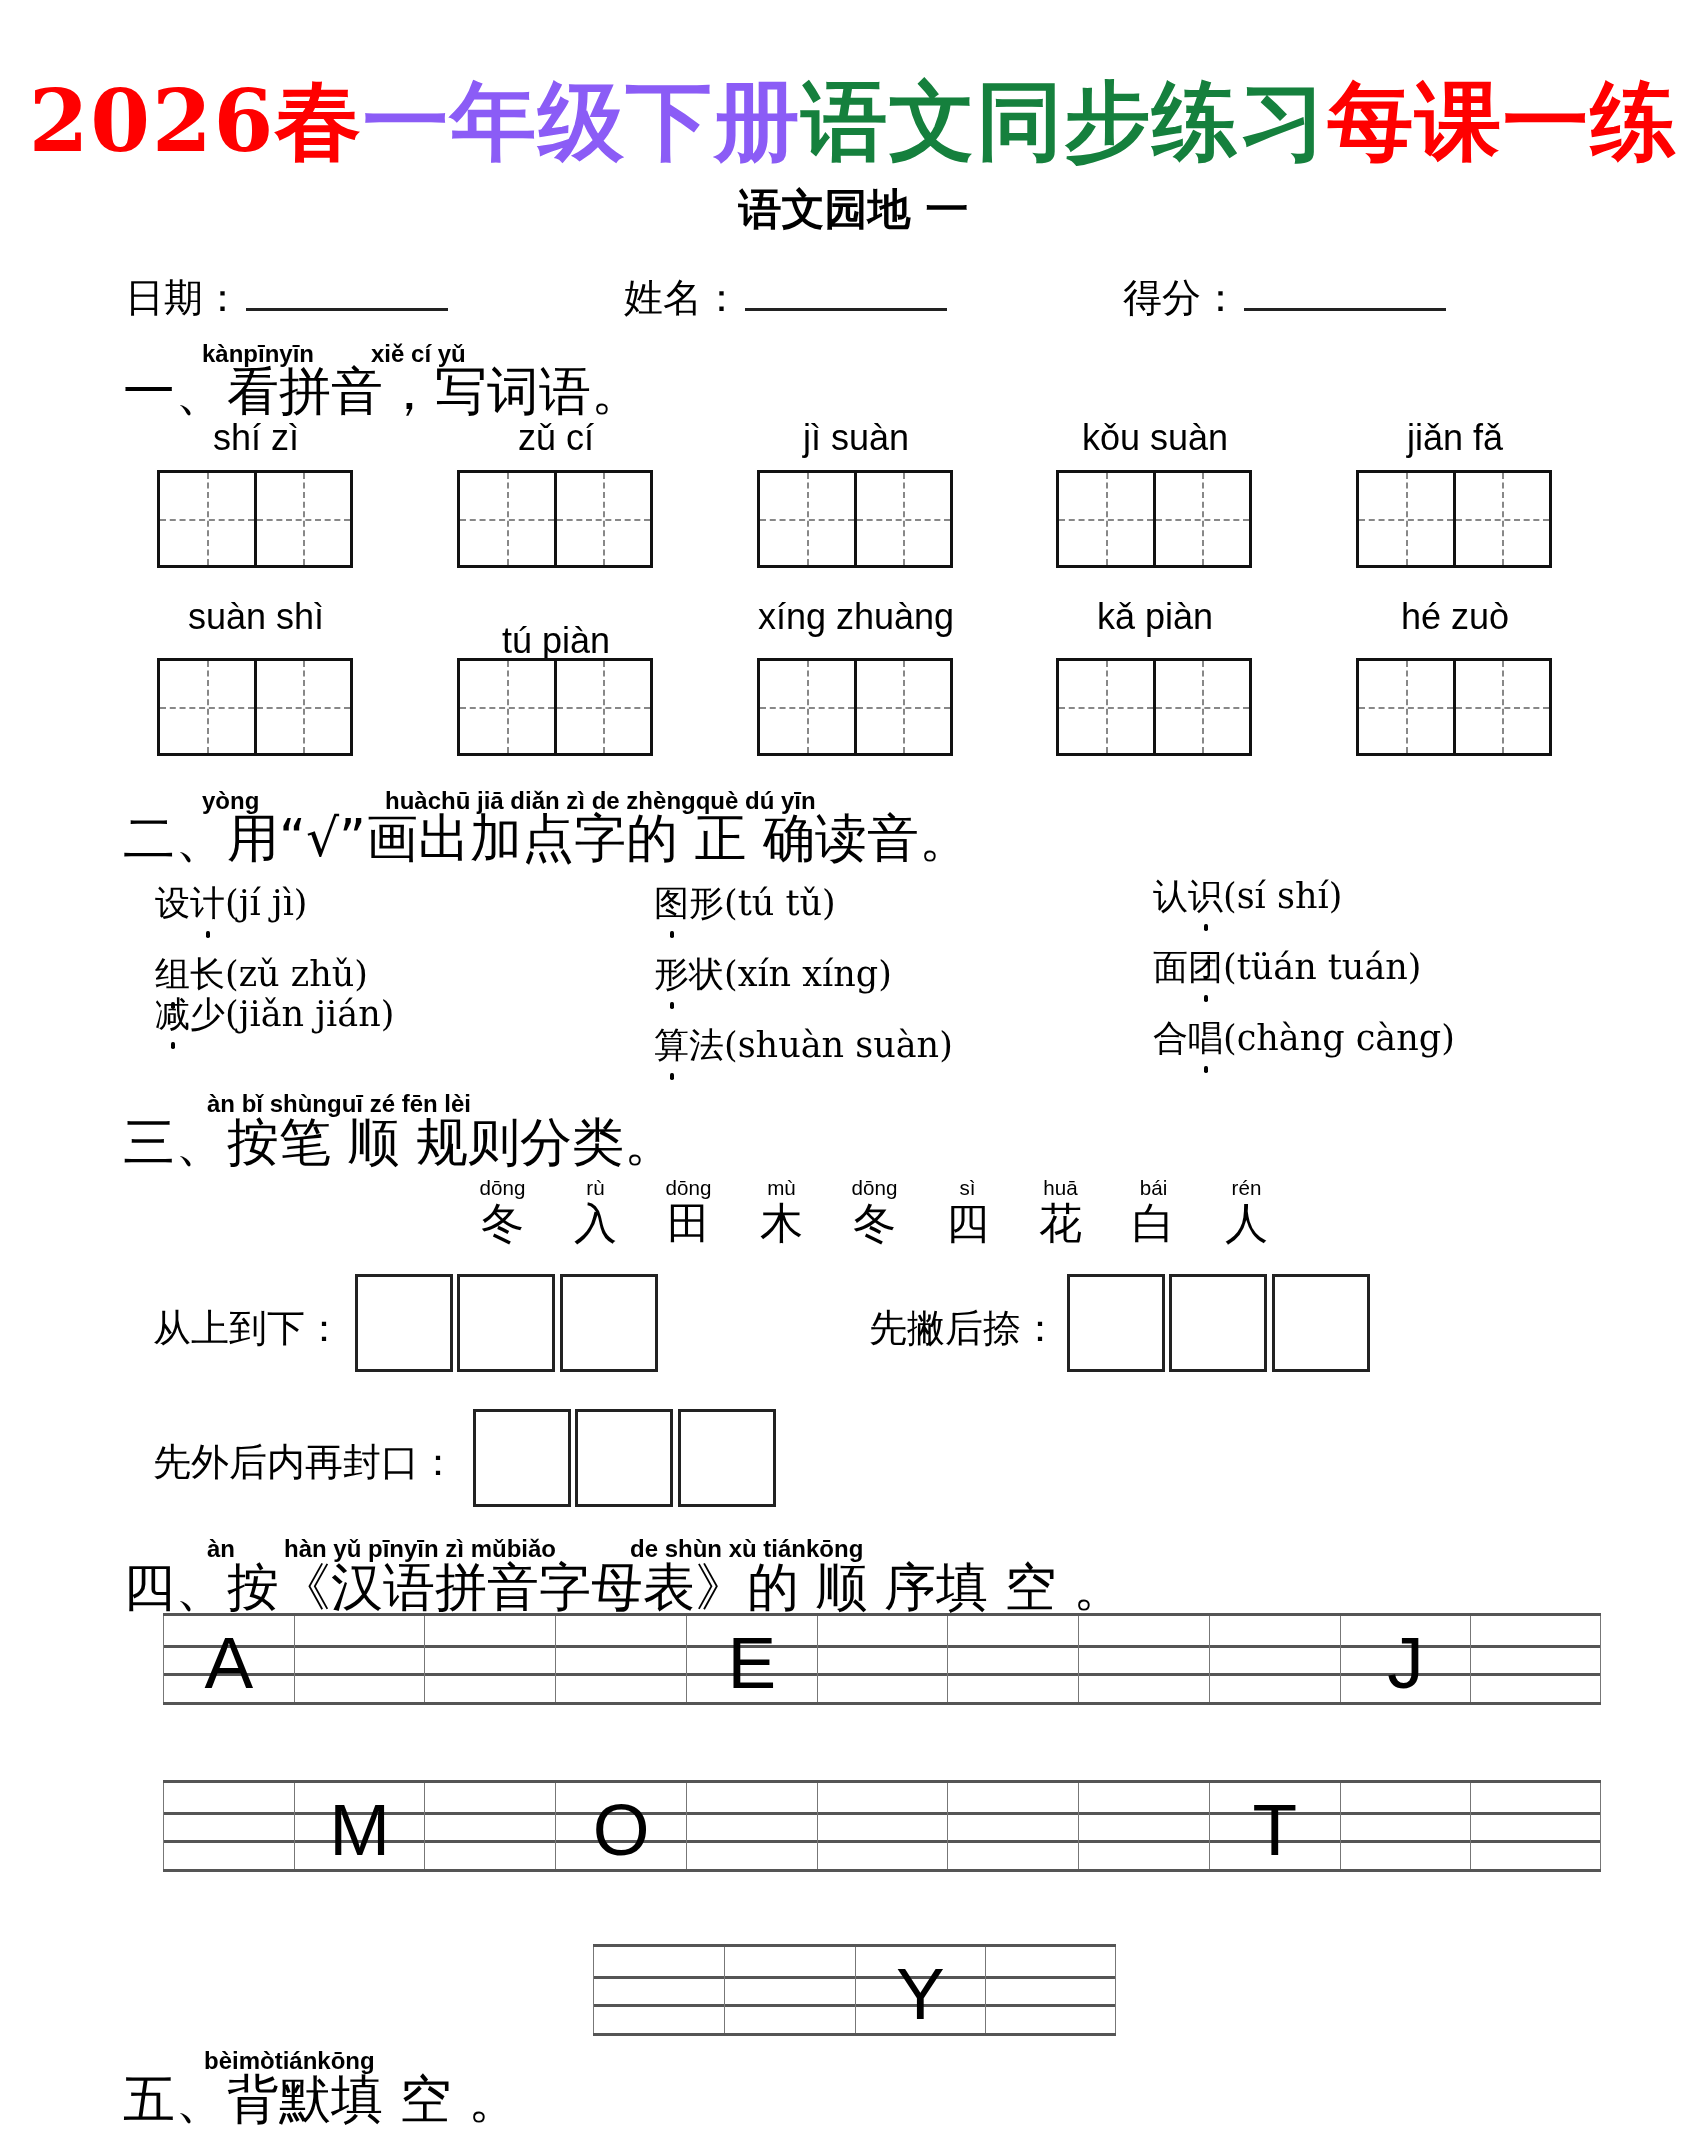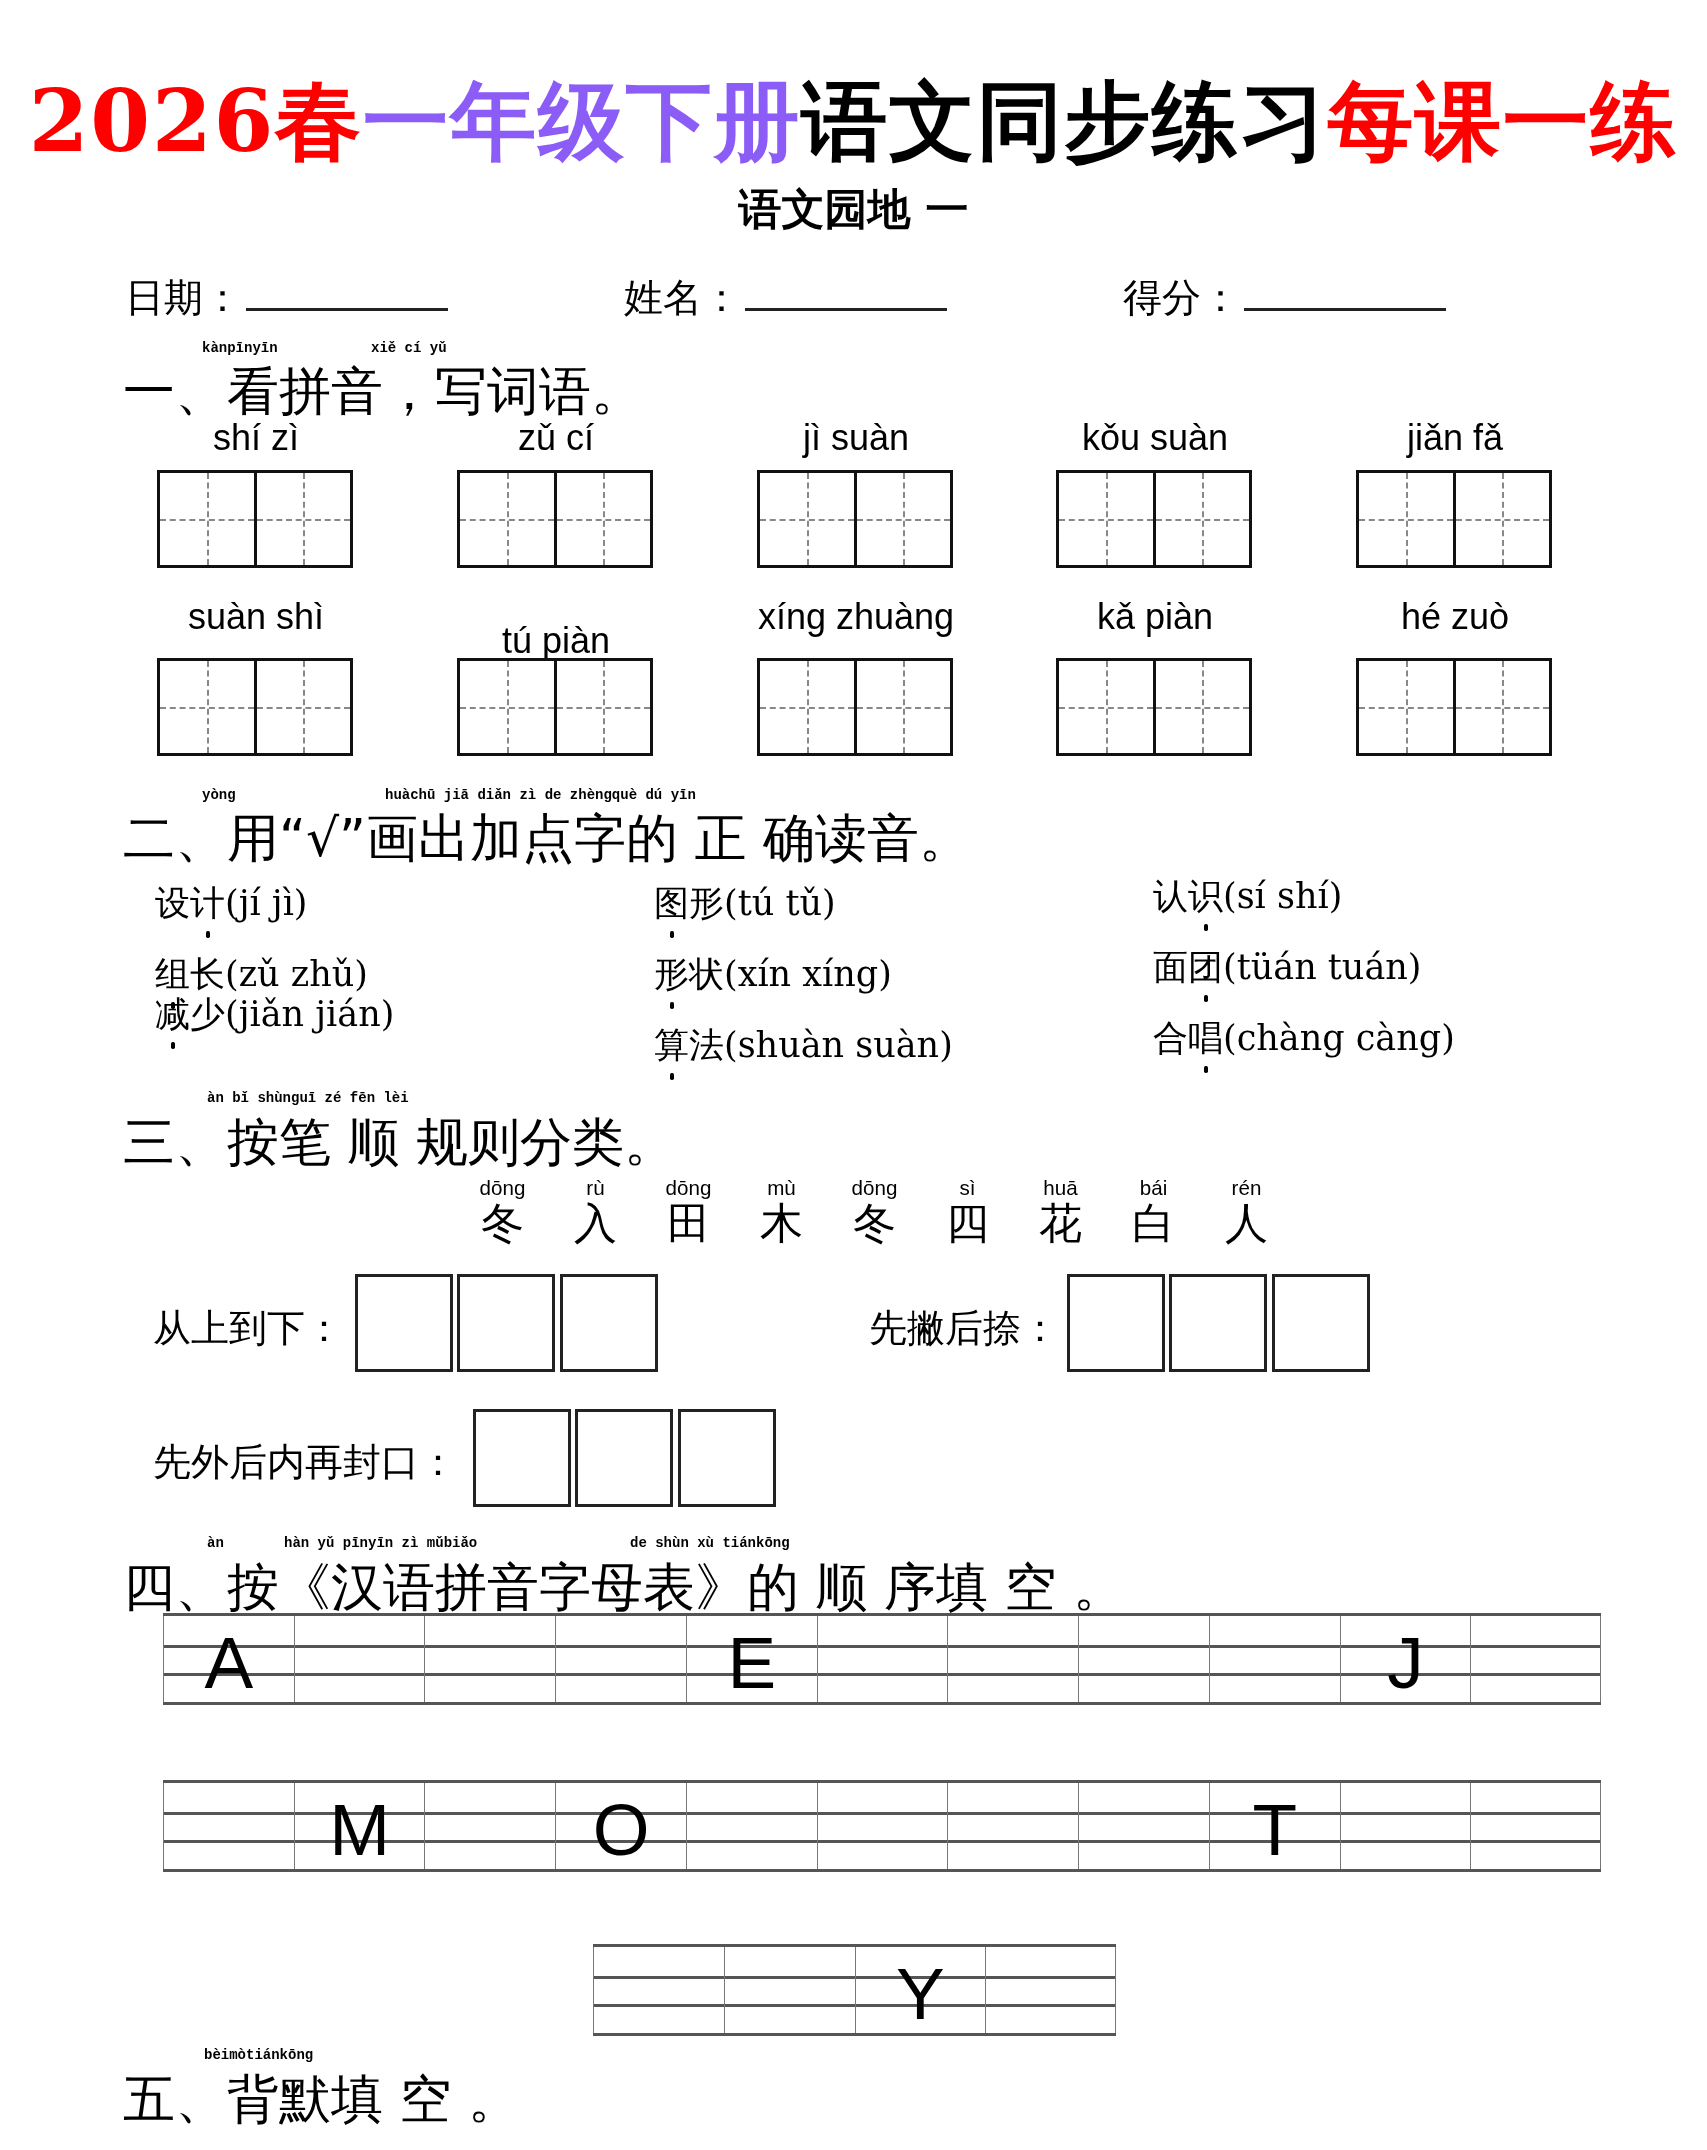--- a/index.html
+++ b/index.html
@@ -6,21 +6,21 @@
   body { width:1707px; height:2414px; position:relative; overflow:hidden;
          font-family:"DejaVu Serif", serif; color:#000; }
   .abs { position:absolute; }
   .title { top:65px; left:0; width:1707px; text-align:center; font-size:86px;
            font-weight:bold; line-height:112px; font-family:"DejaVu Serif", serif; letter-spacing:1.7px;}
   .subtitle { top:181px; left:0; width:1707px; text-align:center; font-size:43px;
               font-weight:bold; font-family:"DejaVu Sans", sans-serif; }
   .meta { top:271px; font-size:39px; font-family:"DejaVu Serif", serif; }
   .meta .line { display:inline-block; width:202px; border-bottom:3.4px solid #222; height:30px; vertical-align:baseline; margin-left:4.3px;}
   .sec-head { font-size:52px; font-weight:normal; font-family:"DejaVu Sans", sans-serif; white-space:nowrap; }
-  .py-small { font-size:14px; font-weight:bold; font-family:Liberation Mono, monospace; white-space:nowrap; }
+  .py-small { font-size:24px; font-weight:bold; font-family:Liberation Sans, sans-serif; white-space:nowrap; }
   .py { font-size:36px; font-family:"Liberation Sans", sans-serif; text-align:center; width:198px; }
   .tian { width:196px; height:98px; border:3px solid #111; box-sizing:border-box; display:flex; }
   .tian .cell { flex:1; position:relative; border-right:3px solid #111; }
   .tian .cell:last-child { border-right:none; }
   .tian .cell:before { content:""; position:absolute; left:50%; top:0; bottom:0; border-left:2.2px dashed #888; }
   .tian .cell:after { content:""; position:absolute; top:50%; left:0; right:0; border-top:2.2px dashed #888; }
   .item { font-size:35px; font-family:"DejaVu Serif", serif; white-space:nowrap; }
   .dot { position:relative; display:inline-block; }
   .dot:after { content:""; position:absolute; left:50%; bottom:-11.2px; width:3.9px; height:7.7px; margin-left:-1.7px; background:#000; border-radius:1.7px; }
   .chars-row { display:flex; }
@@ -38,21 +38,21 @@
   .four-line .hl1 { top:33.3%; } .four-line .hl2 { top:66.6%; }
   .four-line .letter { position:absolute; left:0; right:0; top:4.3px; text-align:center; font-size:73px;
                        font-family:"Liberation Sans", sans-serif; line-height:86px; }
   .poem { font-size:35px; font-family:"DejaVu Serif", serif; white-space:nowrap; }
   .blank { display:inline-block; border-bottom:3px solid #222; height:30px; vertical-align:baseline; }
 </style>
 </head>
 <body>
 
 <div class="abs title">
-  <span style="color:#ff0000">2026春</span><span style="color:#8b5cf6">一年级下册</span><span style="color:#000000">语文同步练习</span><span style="color:#ff0000">每课一练</span>
+  <span style="color:#ff0000">2026春</span><span style="color:#8b5cf6">一年级下册</span><span style="color:#15803d">语文同步练习</span><span style="color:#ff0000">每课一练</span>
 </div>
 <div class="abs subtitle">语文园地 一</div>
 
 <div class="abs meta" style="left:125px;">
   <span>日期：</span><span class="line"></span>
 </div>
 <div class="abs meta" style="left:624px;">
   <span>姓名：</span><span class="line"></span>
 </div>
 <div class="abs meta" style="left:1123px;">

